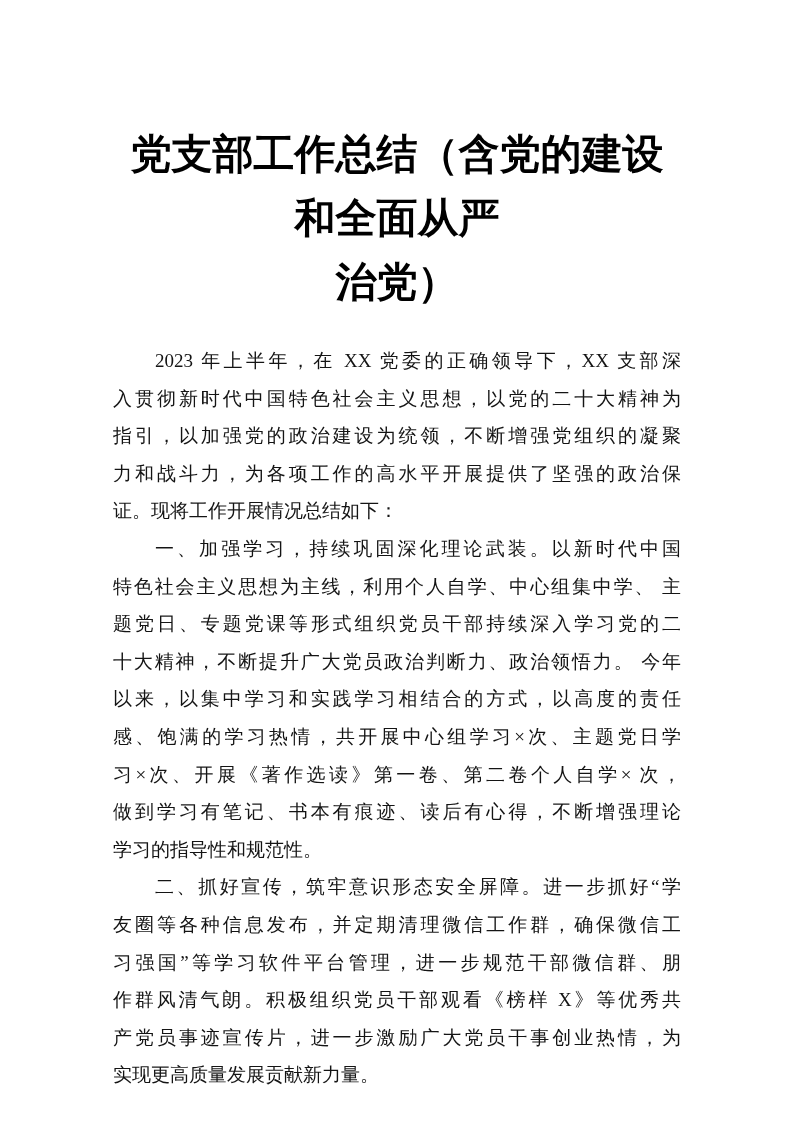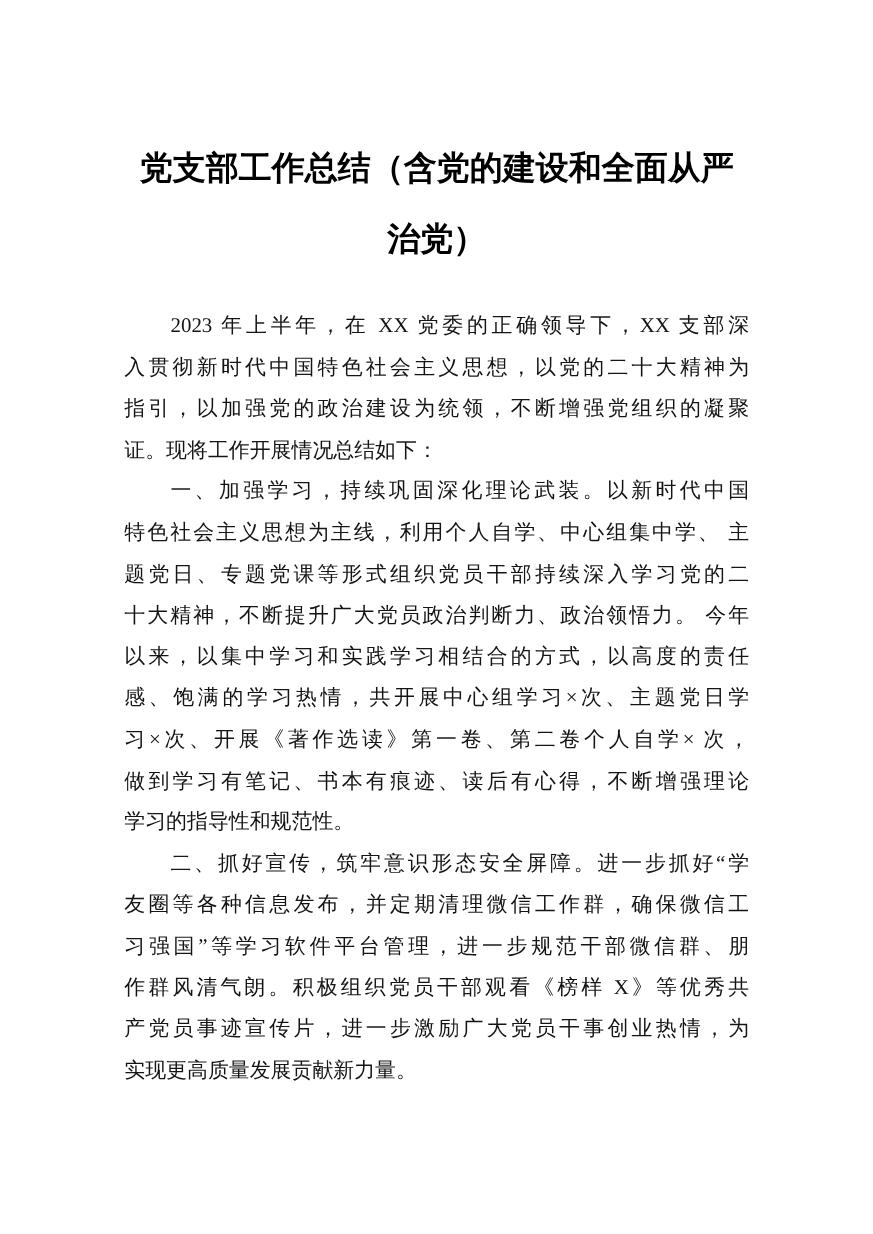--- a/index.html
+++ b/index.html
@@ -15,21 +15,21 @@
     overflow: hidden;
   }
   .content {
     position: absolute;
     left: 113px;
     top: 0;
     width: 568px;
   }
   .doc-title {
     margin-top: 122px;
-    font-size: 30px;
+    font-size: 41px;
     font-weight: 700;
     line-height: 64px;
     text-align: center;
     color: #000000;
     font-family: "Liberation Serif", "DejaVu Serif", serif;
   }
   .doc-body {
     margin-top: 28px;
     font-size: 19px;
     color: #141414;
@@ -52,20 +52,21 @@
   <div class="content">
     <h1 class="doc-title">
         <div>党支部工作总结（含党的建设和全面从严</div>
         <div>治党）</div>
       </h1>
     <div class="doc-body">
         <div class="para">
           <div class="line first">2023 年上半年，在 XX 党委的正确领导下，XX 支部深</div>
           <div class="line">入贯彻新时代中国特色社会主义思想，以党的二十大精神为</div>
           <div class="line">指引，以加强党的政治建设为统领，不断增强党组织的凝聚</div>
+          <div class="line">力和战斗力，为各项工作的高水平开展提供了坚强的政治保</div>
           <div class="line last">证。现将工作开展情况总结如下：</div>
         </div>
         <div class="para">
           <div class="line first">一、加强学习，持续巩固深化理论武装。以新时代中国</div>
           <div class="line">特色社会主义思想为主线，利用个人自学、中心组集中学、 主</div>
           <div class="line">题党日、专题党课等形式组织党员干部持续深入学习党的二</div>
           <div class="line">十大精神，不断提升广大党员政治判断力、政治领悟力。 今年</div>
           <div class="line">以来，以集中学习和实践学习相结合的方式，以高度的责任</div>
           <div class="line">感、饱满的学习热情，共开展中心组学习×次、主题党日学</div>
           <div class="line">习×次、开展《著作选读》第一卷、第二卷个人自学× 次，</div>

